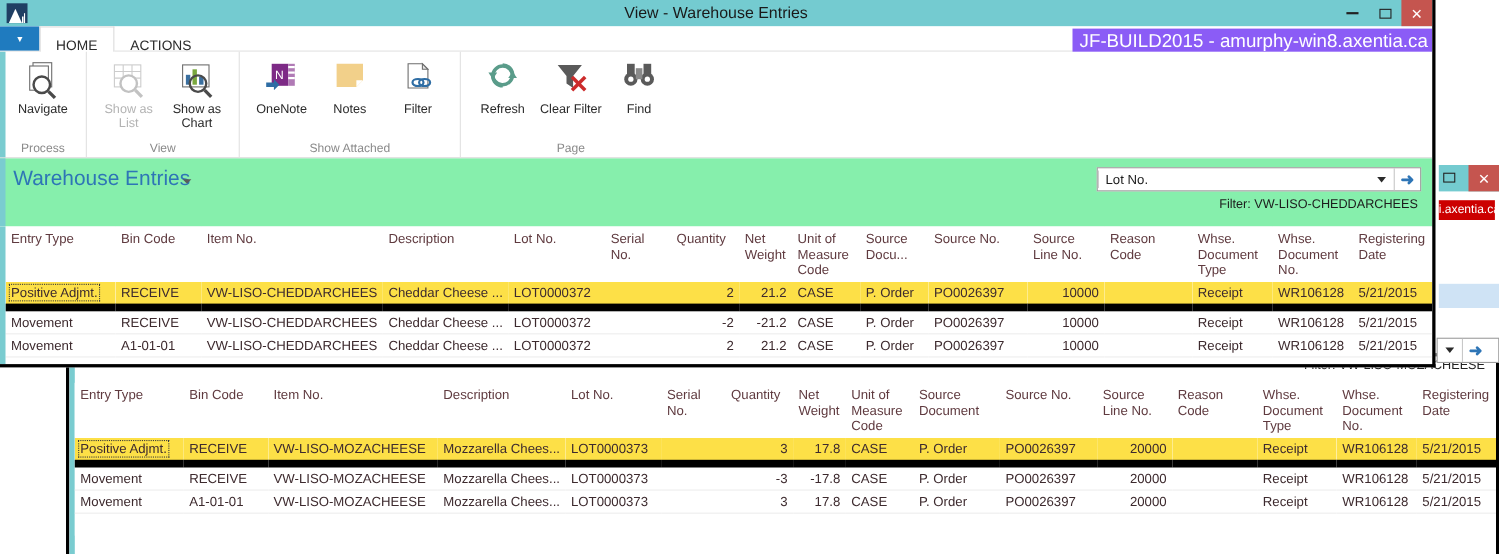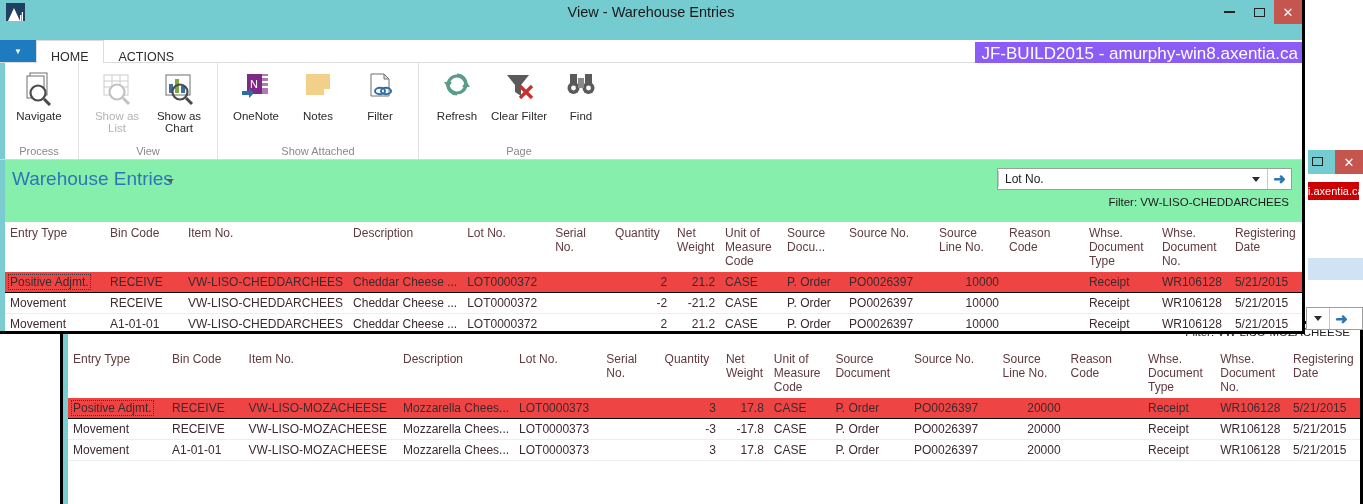--- a/index.html
+++ b/index.html
@@ -38,21 +38,21 @@
     width: 1305px; height: 334px;
     background: #ffffff;
     border-right: 3px solid #000000;
     border-bottom: 3px solid #000000;
     overflow: hidden;
   }
 
   
   .titlebar {
     position: relative;
-    height: 40px;
+    height: 24px;
     background: #74cbd0;
   }
   .app-logo {
     position: absolute; left: 6px; top: 3px;
     width: 19px; height: 18px;
     background: #1f3f63;
     display: flex; align-items: flex-end; justify-content: center;
     overflow: hidden;
   }
   .title-text {
@@ -193,21 +193,21 @@
     text-align: left; vertical-align: top;
     padding: 4px 5px 4px 5px;
     background: #ffffff;
   }
   table.wh td {
     font-size: 12px; color: #3d2a2e;
     padding: 3px 5px 3px 5px;
     white-space: nowrap; overflow: hidden;
     border-bottom: 1px solid #ededed;
   }
-  table.wh tr.row-sel td { background: #ef4444; border-bottom: 1px solid #000000; }
+  table.wh tr.row-sel td { background: #fde047; border-bottom: 7px solid #000000; }
   table.wh tr.row-pad td { border-bottom: none; height: 14px; }
   td.num, th.num { text-align: right; }
   .cellfocus {
     display: inline-block;
     outline: 1px dotted #3a3a3a;
     padding: 0 1px;
     margin: 0 -1px;
   }
   
   .mini-filter {

